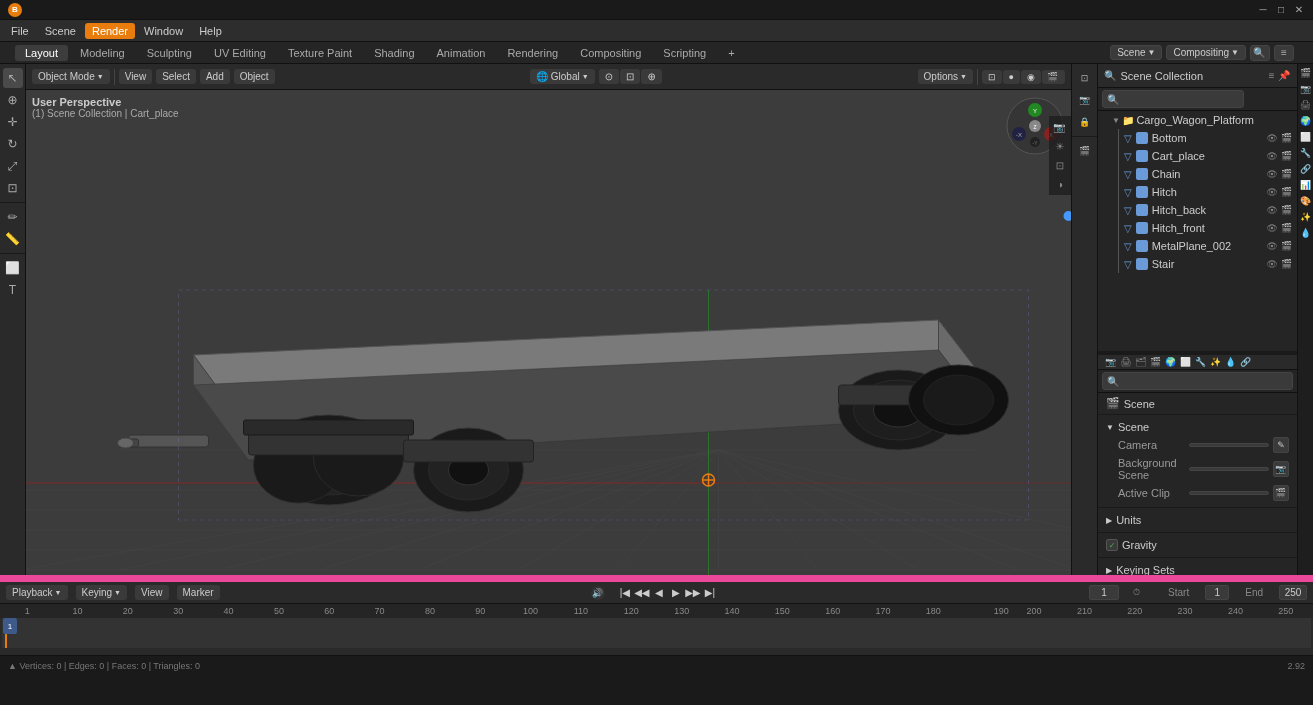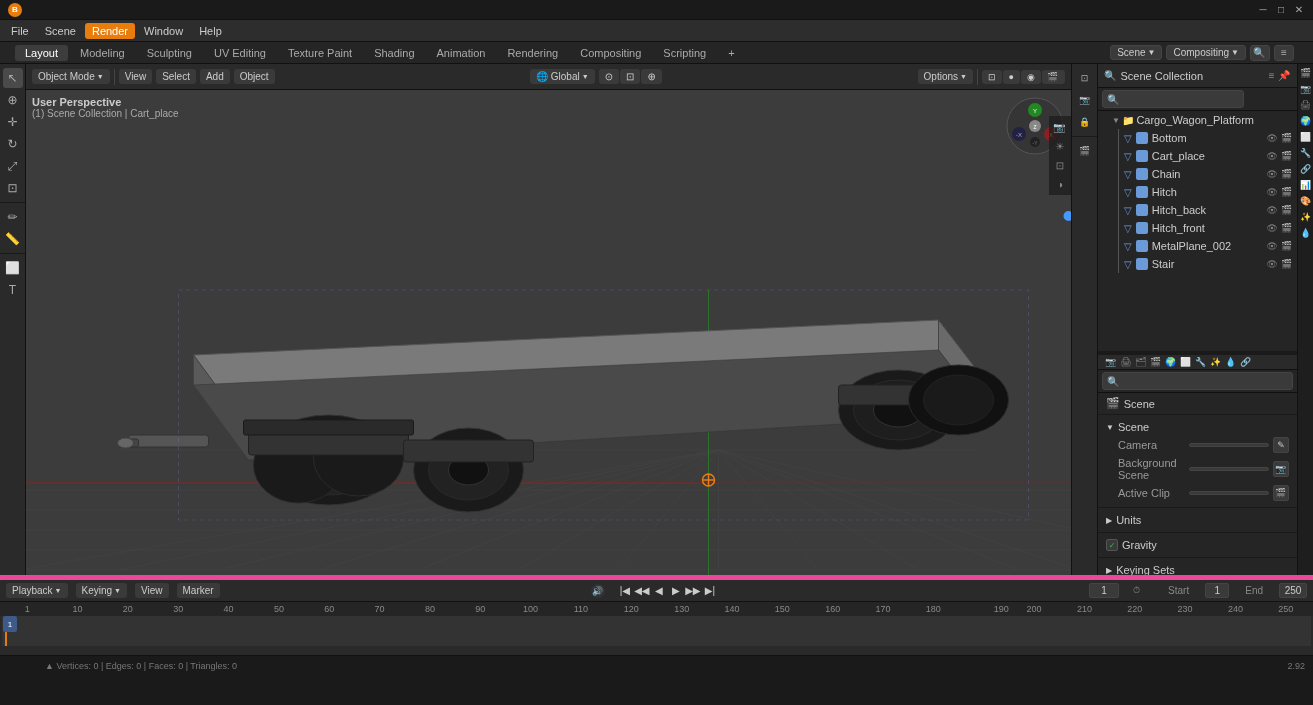--- a/index.html
+++ b/index.html
@@ -289,21 +289,21 @@
       border-radius: 2px;
     }
     .props-icon-btn.active { color: #e87d0d; }
 
     
     #timeline-section {
       height: 80px;
       display: flex;
       flex-direction: column;
       background: #252525;
-      border-top: 5px solid #ec4899;
+      border-top: 7px solid #ec4899;
     }
     #timeline-header {
       height: 22px;
       background: #2a2a2a;
       display: flex;
       align-items: center;
       padding: 0 6px;
       gap: 8px;
       border-bottom: 1px solid #111;
     }
@@ -895,20 +895,20 @@
     <div id="timeline-bar" style="height:30px;background:#333;position:relative;margin:0 2px;">
 
       <div id="timeline-cursor" style="position:absolute;top:0;left:3px;width:2px;height:100%;background:#e87d0d;"></div>
 
       <div style="position:absolute;top:0;left:1px;width:14px;height:16px;background:#3d5a8a;display:flex;align-items:center;justify-content:center;font-size:8px;color:#fff;border-radius:2px;">1</div>
     </div>
   </div>
 </div>
 
 <div id="status-bar">
-  <div style="display:flex;align-items:flex-start;gap:4px;margin-left:37px;">
+  <div style="display:flex;align-items:flex-start;gap:4px;">
     <span style="font-size:9px;color:#777;">▲ Vertices: 0 | Edges: 0 | Faces: 0 | Triangles: 0</span>
   </div>
   <div style="flex:1;"></div>
   <div style="display:flex;align-items:flex-start;gap:4px;">
     <span style="font-size:9px;color:#777;">2.92</span>
   </div>
 </div>
 
 </body></html>

